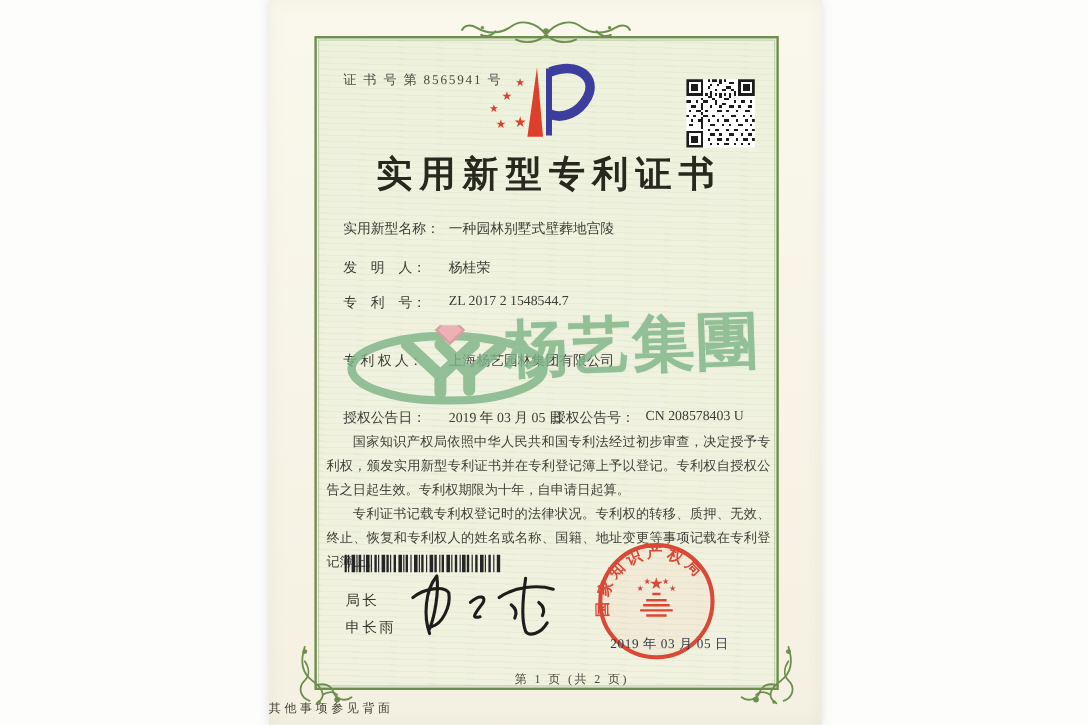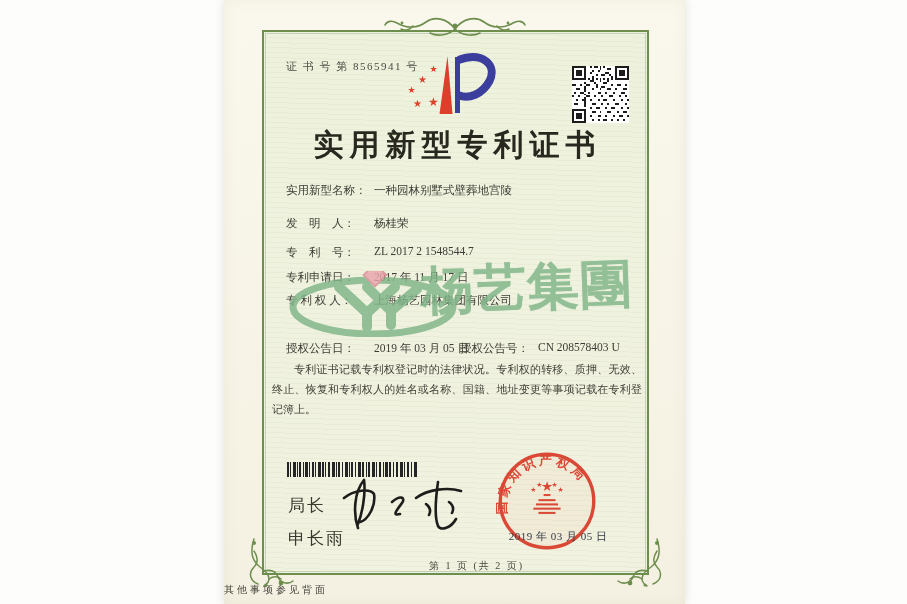--- a/index.html
+++ b/index.html
@@ -32,21 +32,21 @@
   }
   .f-row{left:62px;width:362px;display:flex;font-size:11.5px;color:#3d3c35;}
   .f-label{flex:0 0 88px;white-space:nowrap;}
   .f-value{white-space:nowrap;}
   .grant-col2{position:absolute;left:174px;display:flex;}
   .grant-col2 .f-label{flex:0 0 78px;}
   .paras{left:48px;top:359px;width:370px;font-size:11px;line-height:1.82;
     color:#413f37;text-align:justify;}
   .paras p{margin:0;text-indent:2em;}
   .barcode{left:63px;top:462px;width:130px;height:15px;}
-  .commissioner{left:64px;top:489px;font-size:17px;color:#3a392f;line-height:1.95;letter-spacing:2px;}
+  .commissioner{left:64px;top:489px;font-size:12px;color:#3a392f;line-height:1.95;letter-spacing:2px;}
   .signature{left:104px;top:472px;width:150px;height:64px;}
   .seal{left:272px;top:450px;width:102px;height:102px;opacity:.92;}
   .seal-date{left:268px;top:529px;width:132px;text-align:center;
     font-size:11px;color:#343b47;letter-spacing:.5px;z-index:5;}
   .page-info{left:0;right:0;top:559px;text-align:center;font-size:10px;color:#4a4940;letter-spacing:2px;padding-left:44px;}
   .back-note{left:0;right:0;top:583px;text-align:left;font-size:10px;color:#45443b;letter-spacing:3px;}
   .top-orn{left:156px;top:13px;width:150px;height:30px;}
   .corner-bl{left:19px;top:537px;width:52px;height:52px;}
   .corner-br{right:17px;top:537px;width:52px;height:52px;transform:scaleX(-1);}
   .watermark{left:55px;top:243px;width:400px;height:115px;opacity:.82;pointer-events:none;z-index:4;}
@@ -138,38 +138,35 @@
     <span class="f-value">一种园林别墅式壁葬地宫陵</span>
   </div>
   <div class="abs f-row" style="top:216px">
     <span class="f-label">发　明　人：</span>
     <span class="f-value">杨桂荣</span>
   </div>
   <div class="abs f-row" style="top:245px">
     <span class="f-label">专　利　号：</span>
     <span class="f-value">ZL 2017 2 1548544.7</span>
   </div>
-  <div class="abs f-row" style="top:270px">
-    <span class="f-label">专利申请日：</span>
-    <span class="f-value">2017 年 11 月 17 日</span>
-  </div>
   <div class="abs f-row" style="top:293px">
     <span class="f-label">专 利 权 人：</span>
     <span class="f-value">上海杨艺园林集团有限公司</span>
   </div>
   <div class="abs f-row" style="top:341px">
     <span class="f-label">授权公告日：</span>
     <span class="f-value">2019 年 03 月 05 日</span>
     <span class="grant-col2">
       <span class="f-label">授权公告号：</span>
       <span class="f-value">CN 208578403 U</span>
     </span>
   </div>
 
   <div class="abs paras">
+    <p>国家知识产权局依照中华人民共和国专利法经过初步审查，决定授予专利权，颁发实用新型专利证书并在专利登记簿上予以登记。专利权自授权公告之日起生效。专利权期限为十年，自申请日起算。</p>
     <p>专利证书记载专利权登记时的法律状况。专利权的转移、质押、无效、终止、恢复和专利权人的姓名或名称、国籍、地址变更等事项记载在专利登记簿上。</p>
   </div>
 
   <svg class="abs barcode" viewBox="0 0 130 15" preserveAspectRatio="none">
     <g fill="#252525">
       <path d="M0 0h2v15H0z M3 0h1v15H3z M6 0h3v15H6z M10 0h1v15h-1z M12 0h2v15h-2z M16 0h1v15h-1z M18 0h3v15h-3z M22 0h1v15h-1z M25 0h2v15h-2z M28 0h1v15h-1z M31 0h3v15h-3z M35 0h2v15h-2z M38 0h1v15h-1z M41 0h2v15h-2z M45 0h3v15h-3z M49 0h1v15h-1z M51 0h2v15h-2z M55 0h1v15h-1z M58 0h3v15h-3z M62 0h1v15h-1z M64 0h2v15h-2z M68 0h1v15h-1z M71 0h3v15h-3z M75 0h2v15h-2z M79 0h1v15h-1z M81 0h2v15h-2z M85 0h3v15h-3z M89 0h1v15h-1z M92 0h2v15h-2z M96 0h1v15h-1z M98 0h3v15h-3z M102 0h2v15h-2z M106 0h1v15h-1z M109 0h2v15h-2z M113 0h3v15h-3z M117 0h1v15h-1z M120 0h2v15h-2z M124 0h1v15h-1z M127 0h3v15h-3z"></path>
     </g>
   </svg>
 
   <div class="abs commissioner">

